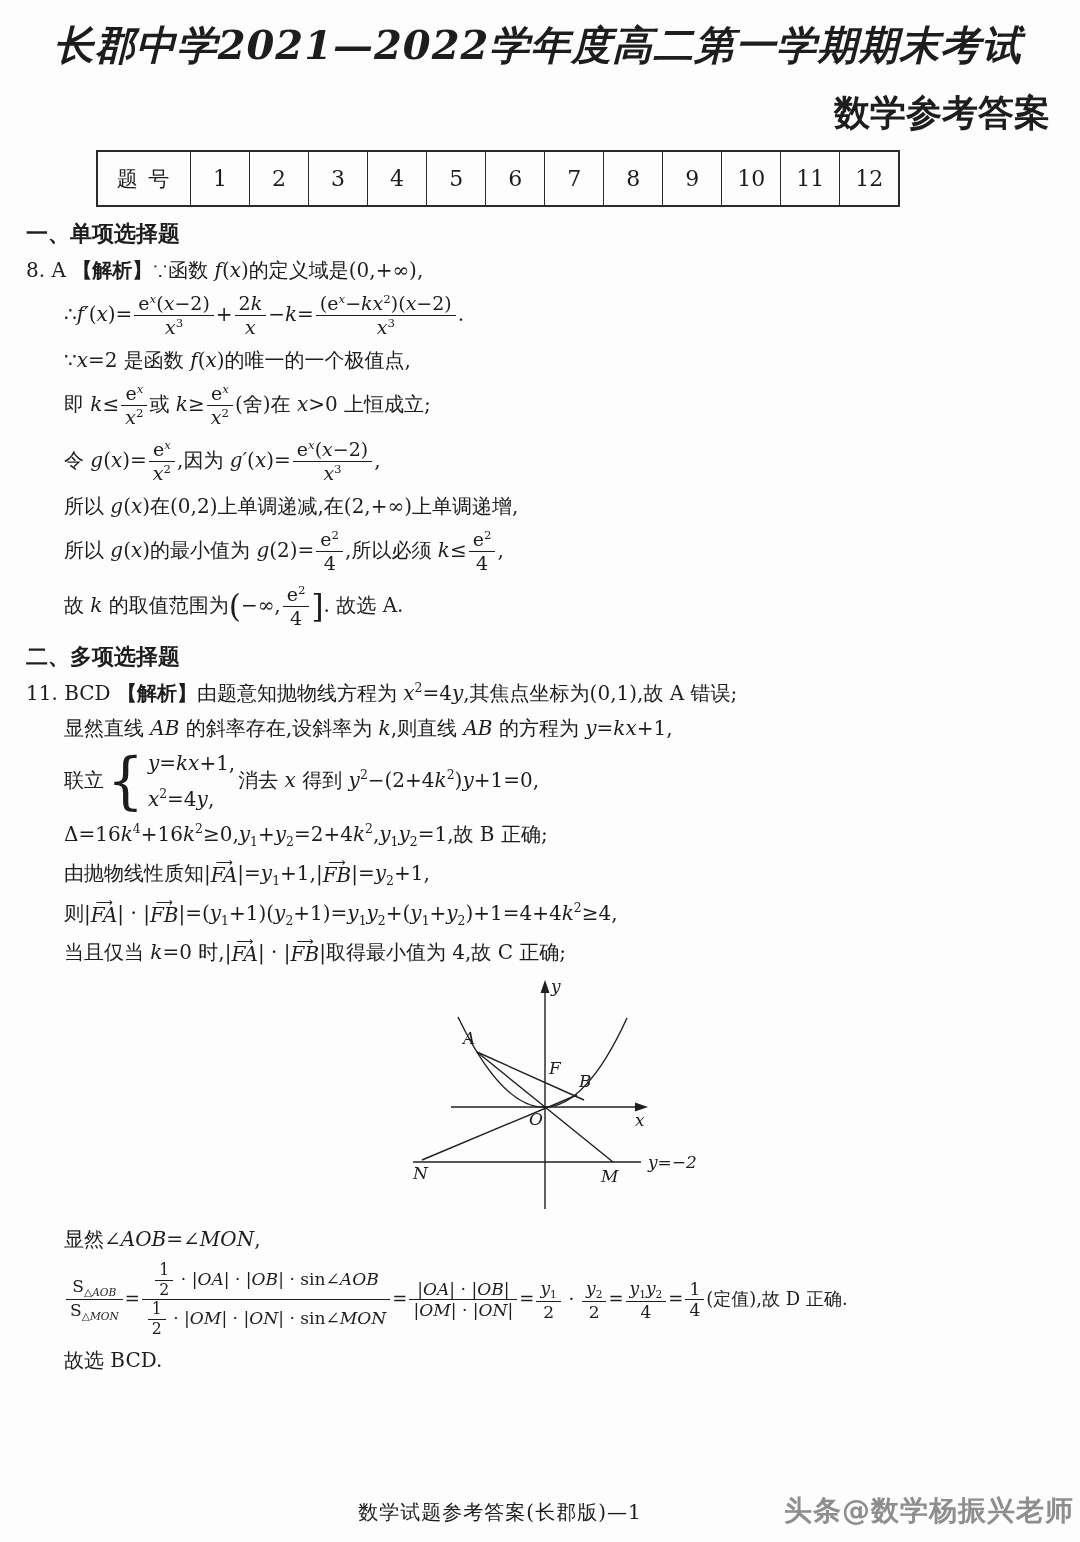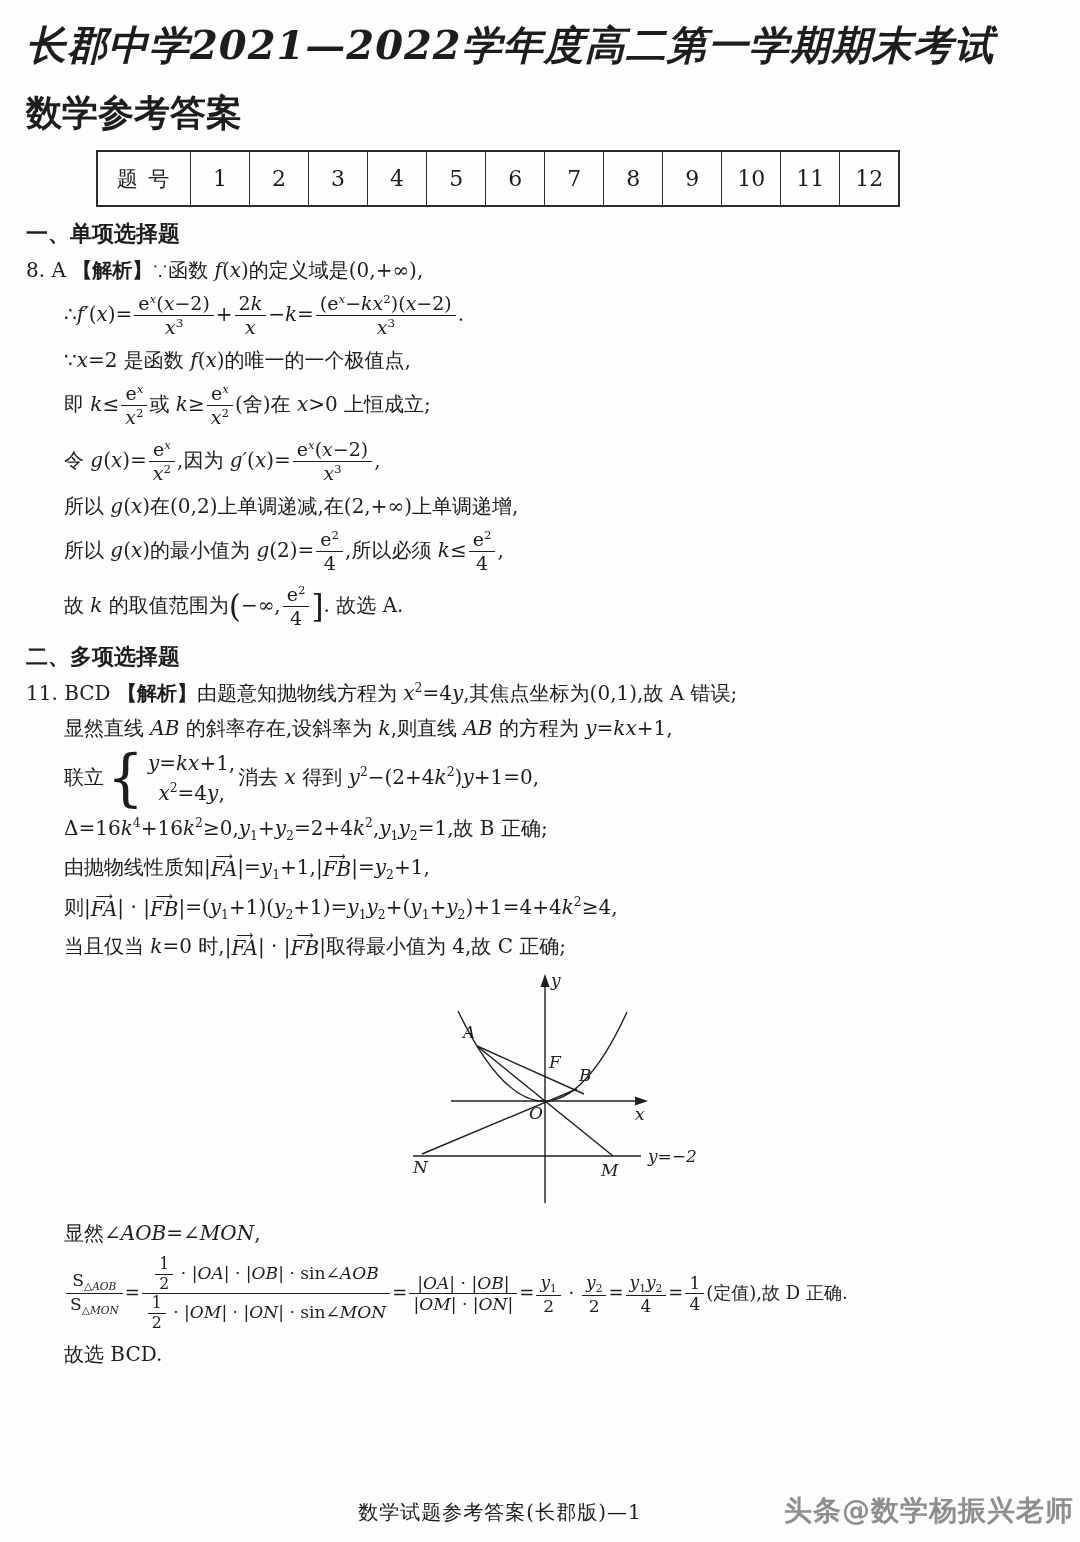--- a/index.html
+++ b/index.html
@@ -9,29 +9,30 @@
     min-height:1542px;
     box-sizing:border-box;
     background:#fdfdfd;
     color:#1d1d1d;
     padding:10px 30px 60px 26px;
     font-family:"DejaVu Serif","Liberation Serif",serif;
     overflow:hidden;
   }
   .title{
     margin:8px 0 16px 0;
+    text-align:center;
     font-size:40px;
     font-weight:bold;
     font-style:italic;
     letter-spacing:1px;
     font-family:"DejaVu Serif","Liberation Serif",serif;
   }
   .subtitle{
     margin:10px 0 12px 0;
-    text-align:left;
+    text-align:right;
     font-size:36px;
     font-weight:900;
     font-style:normal;
     font-family:Liberation Mono, monospace;
   }
   table.answers{
     border-collapse:collapse;
     margin:6px 0 10px 70px;
     width:804px;
     table-layout:fixed;
@@ -71,21 +72,21 @@
     line-height:1.2;
   }
   .frac>.num{display:block;padding:0 4px;border-bottom:1.3px solid currentColor;}
   .frac>.den{display:block;padding:0 4px;}
   .frac .frac{font-size:0.92em;}
   .big{font-size:1.55em;vertical-align:middle;font-weight:400;line-height:1;}
   .vec{display:inline-block;text-align:center;vertical-align:-0.12em;line-height:0.8;font-style:italic;}
   .vec>.arr{display:block;font-size:0.6em;line-height:0.75;font-style:normal;font-family:"DejaVu Sans",sans-serif;}
   .cases{display:inline-flex;align-items:center;vertical-align:middle;margin:0 3px;}
   .cases>.brace{font-size:2.9em;font-weight:400;line-height:0.95;margin-right:4px;transform:scaleY(1.05);}
-  .cases>.stack{display:inline-flex;flex-direction:column;row-gap:3px;text-align:center;}
+  .cases>.stack{display:inline-flex;flex-direction:column;row-gap:9px;text-align:left;}
   .figure-wrap{
     width:320px;
     margin:4px auto 4px auto;
     transform:translateX(12px);
   }
   .figure-wrap svg text{
     font-family:"DejaVu Serif","Liberation Serif",serif;
     font-style:italic;
     font-size:17px;
     fill:#1d1d1d;

